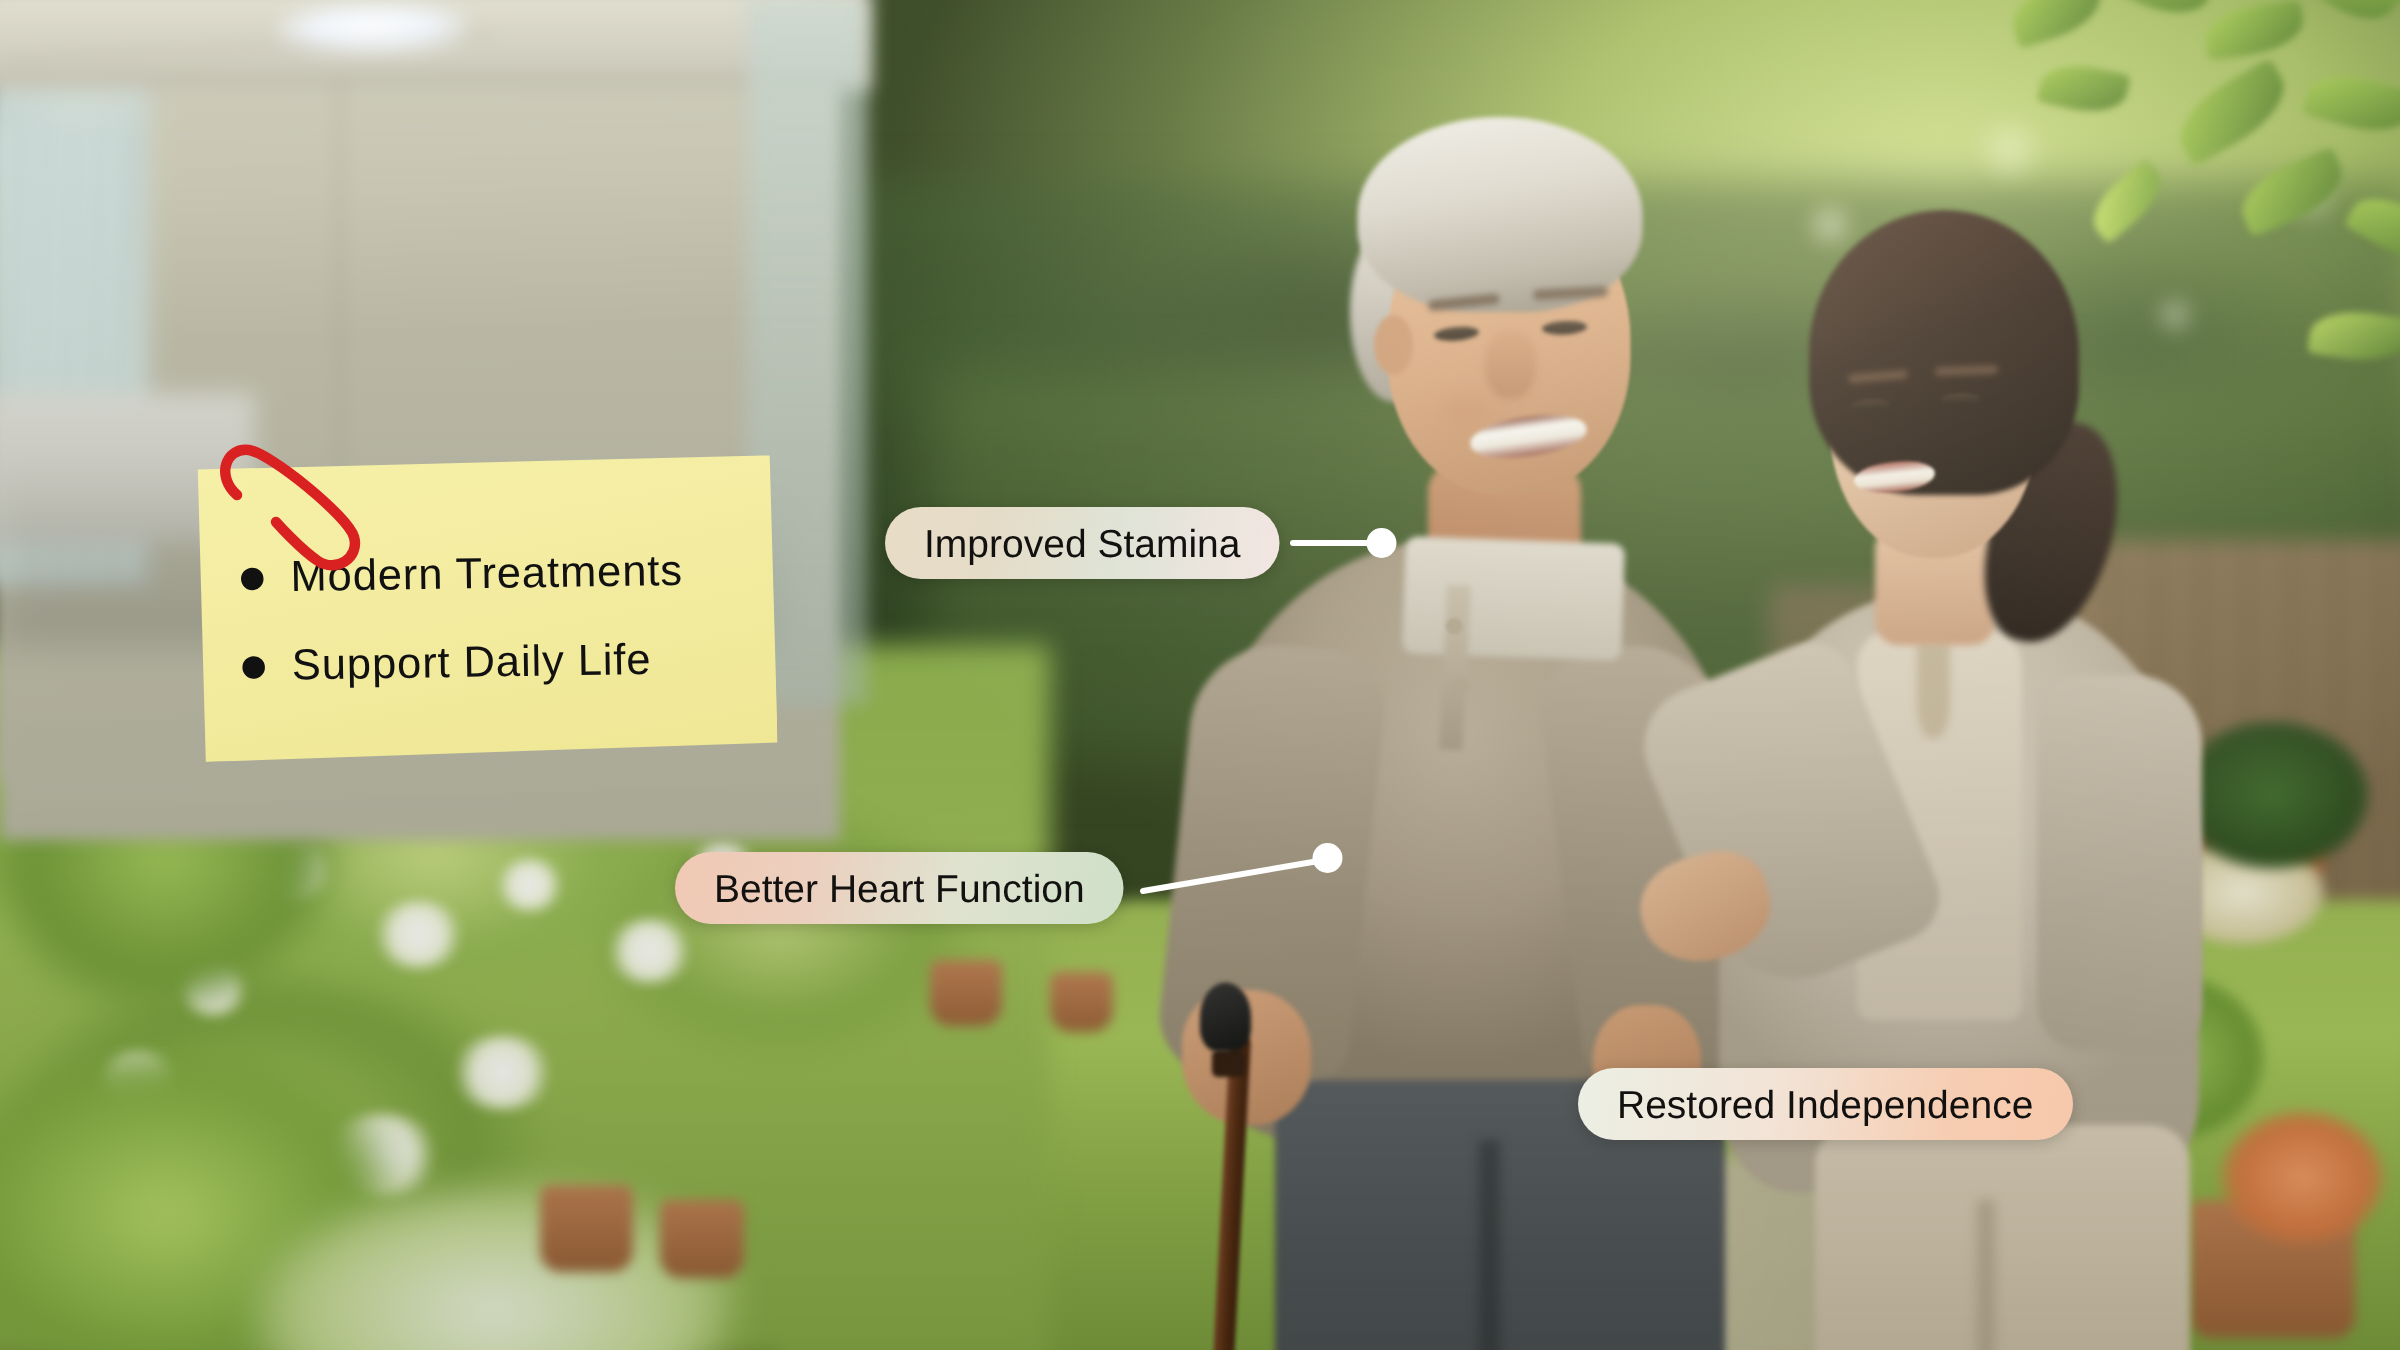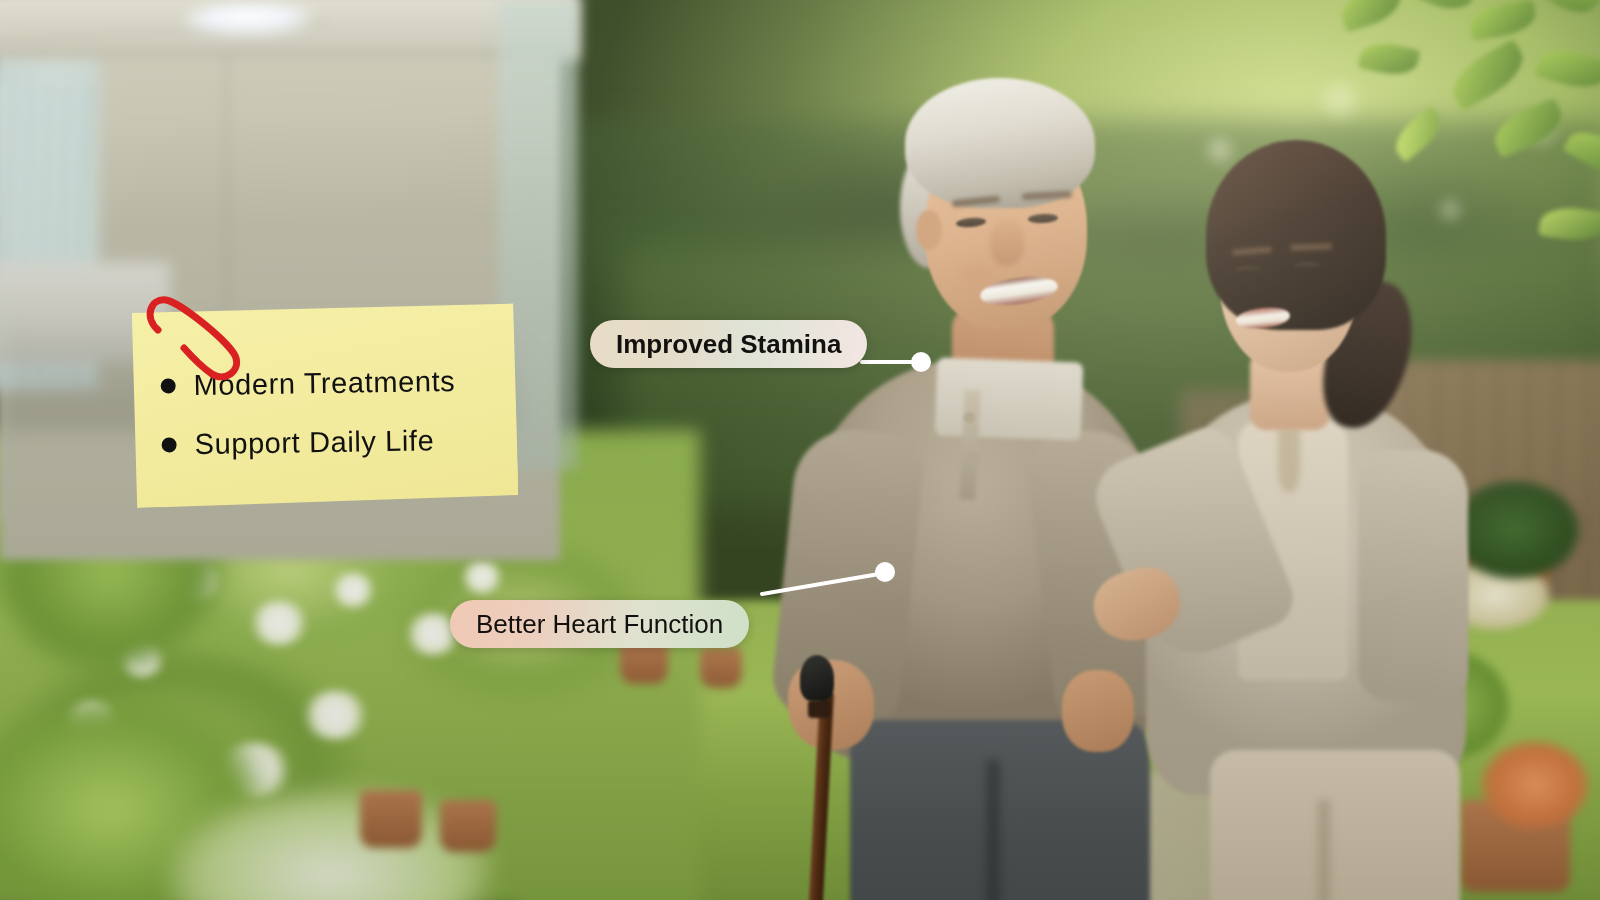--- a/index.html
+++ b/index.html
@@ -437,28 +437,26 @@
   .pill {
     position:absolute;
     display:flex; align-items:center;
     height:48px; padding:0 26px;
     border-radius:26px;
     font-size:26px; color:#12110f;
     white-space:nowrap;
     box-shadow:0 2px 10px rgba(0,0,0,.18);
   }
   #pill-stamina {
-    left:590px; top:320px;
+    left:590px; top:338px;
     background:linear-gradient(100deg,#e8dcc6 0%,#e5dcc8 28%,#dfe3d6 58%,#f3e6e2 100%);
-    font-weight:bold;
   }
   #pill-heart {
     left:450px; top:568px;
     background:linear-gradient(100deg,#f0c9b4 0%,#eccfbe 30%,#dfe2cf 62%,#cfe0c8 100%);
-    margin-top:32px;
   }
   #pill-independence {
     left:1052px; top:712px;
     background:linear-gradient(100deg,#ecefe4 0%,#f2e3d6 40%,#f6cdb2 75%,#f7c8ab 100%);
   }
   .connector { position:absolute; overflow:visible; }
 </style>
 </head>
 <body>
 
@@ -606,14 +604,15 @@
     <line x1="862" y1="362" x2="916" y2="362" stroke="#ffffff" stroke-width="4" stroke-linecap="round"></line>
     <circle cx="921" cy="362" r="10" fill="#ffffff"></circle>
     <line x1="762" y1="594" x2="879" y2="574" stroke="#ffffff" stroke-width="4" stroke-linecap="round"></line>
     <circle cx="885" cy="572" r="10" fill="#ffffff"></circle>
   </svg>
 
   <div class="pill" id="pill-stamina">Improved Stamina</div>
 
   <div class="pill" id="pill-heart">Better Heart Function</div>
 
+  <div class="pill" id="pill-independence">Restored Independence</div>
 
 </div>
 
 </body></html>

